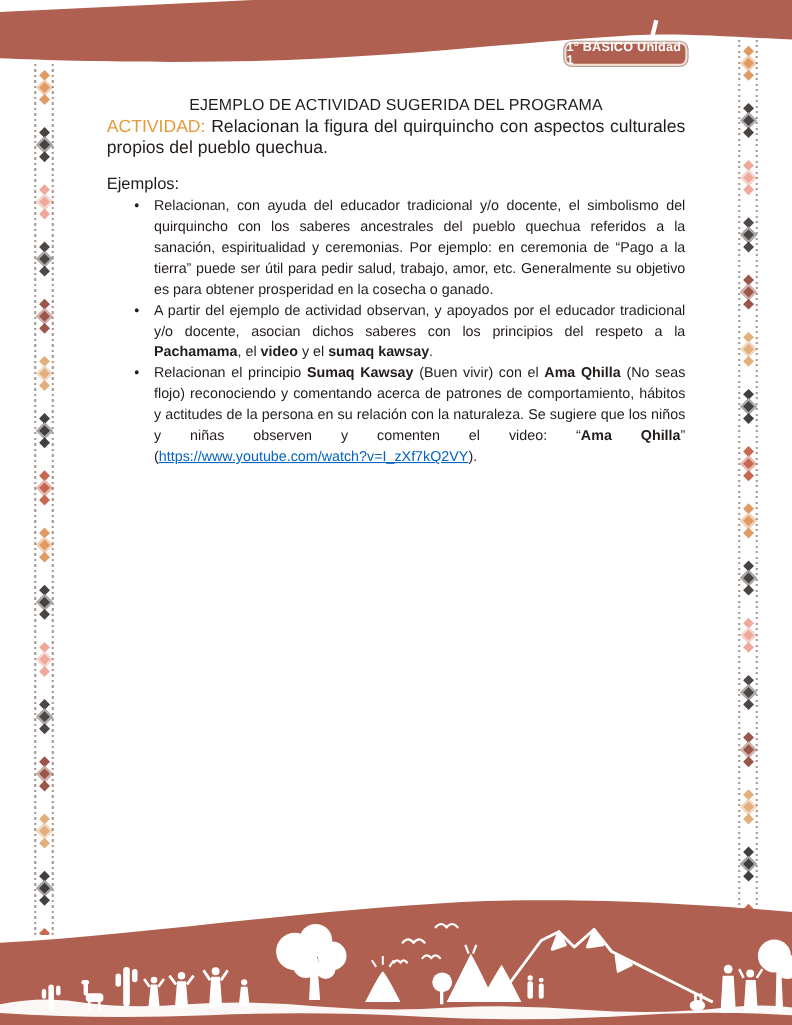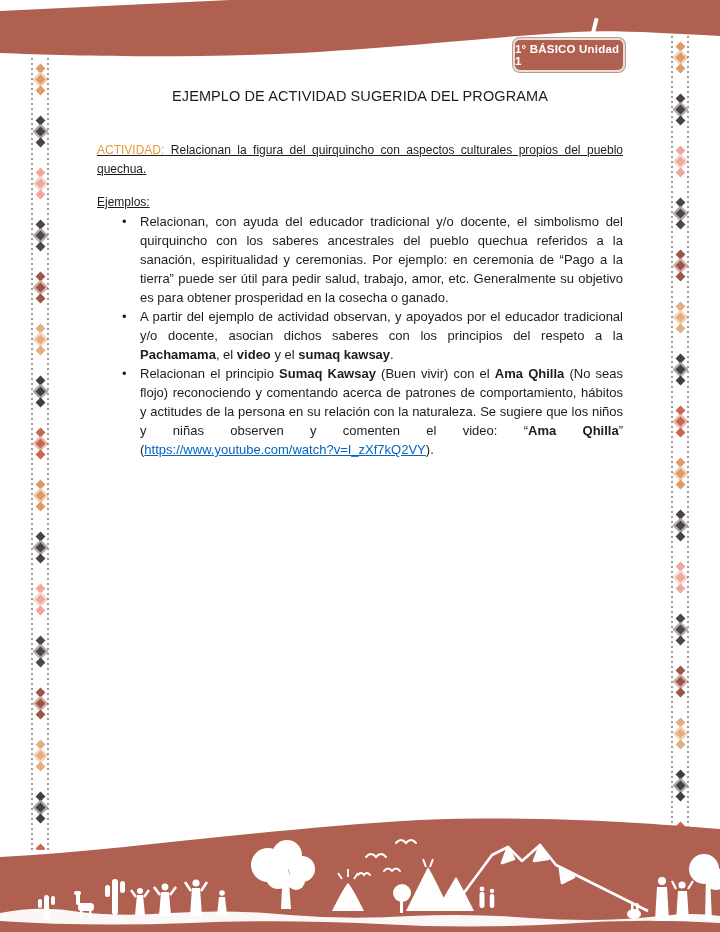--- a/index.html
+++ b/index.html
@@ -12,21 +12,21 @@
   *{margin:0;padding:0;box-sizing:border-box;}
   html,body{width:720px;height:932px;}
   body{
     position:relative;width:720px;height:932px;background:#ffffff;overflow:hidden;
     font-family:"Liberation Sans",sans-serif;color:var(--text-black);
   }
   
   .hdr{position:absolute;top:0;left:0;width:720px;height:66px;color:var(--terracotta);}
   .hdr svg{display:block;width:100%;height:100%;}
   .unit-badge{
-    position:absolute;left:513px;top:38px;width:112px;height:34px;
+    position:absolute;left:513px;top:38px;width:112px;height:22px;
     background:var(--terracotta);border:2px solid #f0ddd2;border-radius:7px;
     box-shadow:0 0 0 1px rgba(80,35,25,.45);
     color:#fff;font-size:11.5px;font-weight:bold;
     display:flex;align-items:center;justify-content:center;letter-spacing:.2px;
   }
   
   .strip{position:absolute;width:18px;overflow:hidden;}
   .strip.left{left:31px;top:58px;height:792px;}
   .strip.right{left:671px;top:36px;height:800px;}
   .strip::before,.strip::after{
@@ -41,23 +41,23 @@
   .motif i.s2{width:11px;height:11px;box-shadow:inset 0 0 0 2px rgba(255,255,255,.55);}
   .motif i.s3{width:7px;height:7px;}
   
   .content{position:absolute;left:97px;top:86px;width:526px;}
   .page-title{font-size:14.5px;font-weight:normal;text-align:center;line-height:20px;letter-spacing:.1px;}
   .eje-banner{
     margin-top:17px;height:45px;background:var(--banner-brown);
     border:1px solid #261511;box-shadow:1px 1px 0 rgba(0,0,0,.35);
     color:#fff;font-weight:bold;font-size:12.5px;padding:9px 12px 0 12px;letter-spacing:.1px;
   }
-  .activity{margin-top:35px;font-size:12px;line-height:19px;text-align:justify;text-decoration:underline;}
+  .activity{font-size:16px;line-height:19px;text-align:justify;}
   .activity .lbl{color:var(--activity-orange);}
-  .examples-heading{margin-top:14px;font-size:12px;line-height:19px;text-decoration:underline;}
+  .examples-heading{margin-top:14px;font-size:15px;line-height:19px;}
   ul.examples{list-style:none;margin:0;padding:0 0 0 43px;font-size:13px;line-height:19px;}
   ul.examples li{position:relative;text-align:justify;}
   ul.examples li::before{content:"•";position:absolute;left:-18px;top:0;}
   .b{font-weight:bold;}
   a.lnk{color:var(--link-blue);text-decoration:underline;cursor:pointer;}
   
   .ftr{position:absolute;left:0;bottom:0;width:720px;height:115px;color:var(--terracotta);}
   .ftr svg{display:block;width:100%;height:100%;}
 </style>
 </head>

